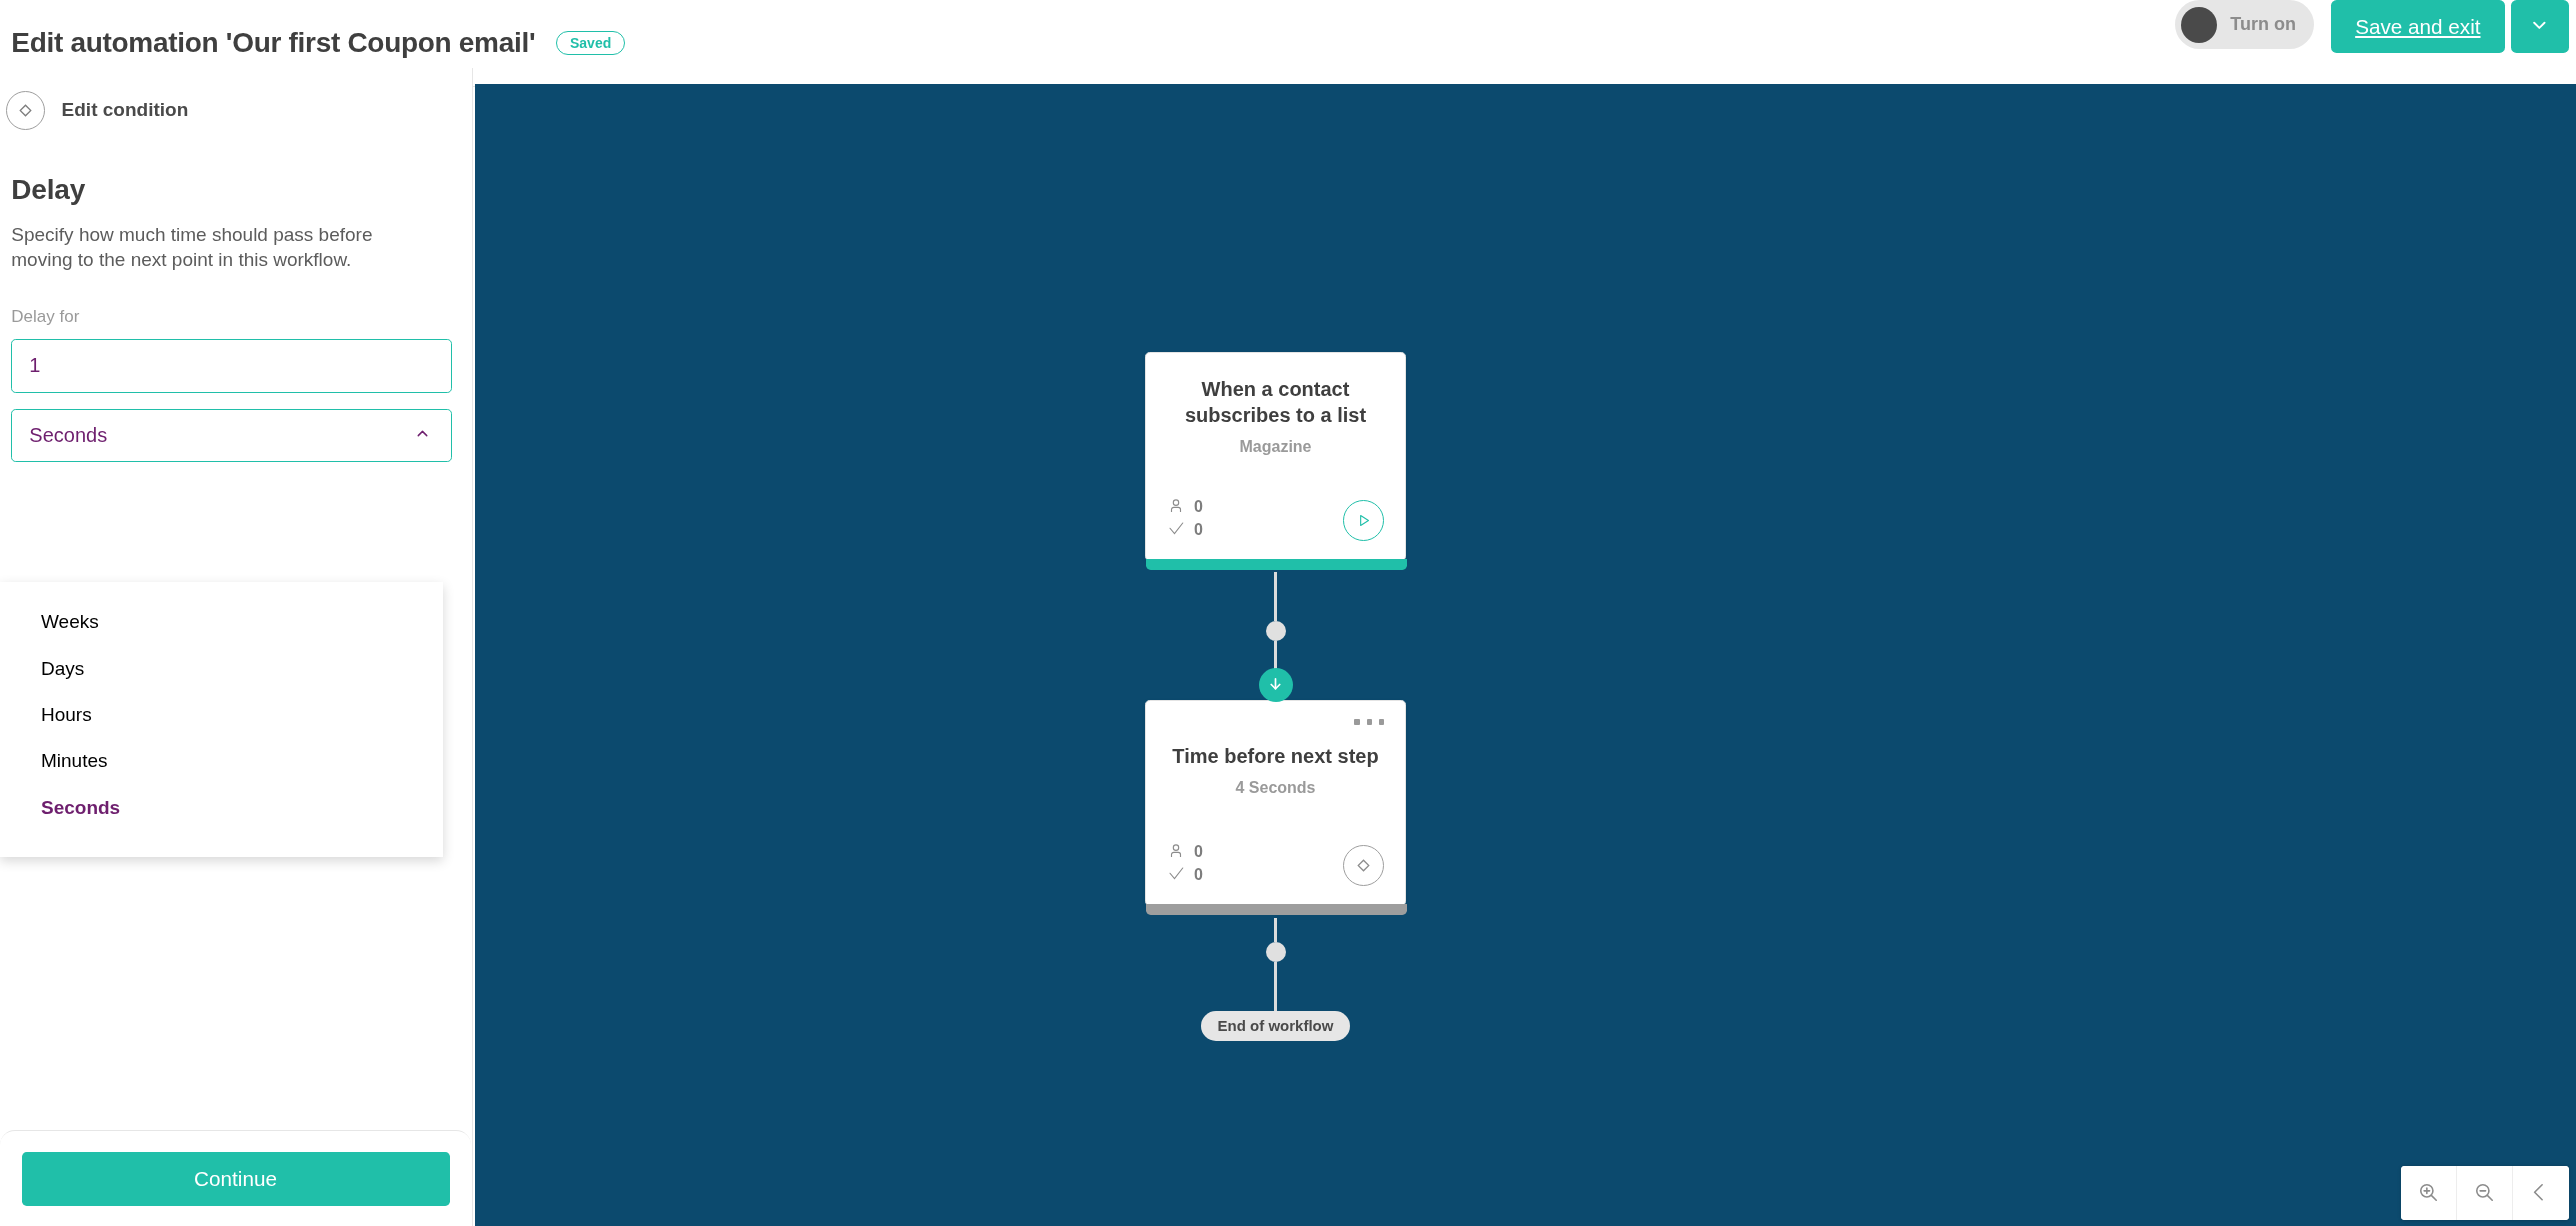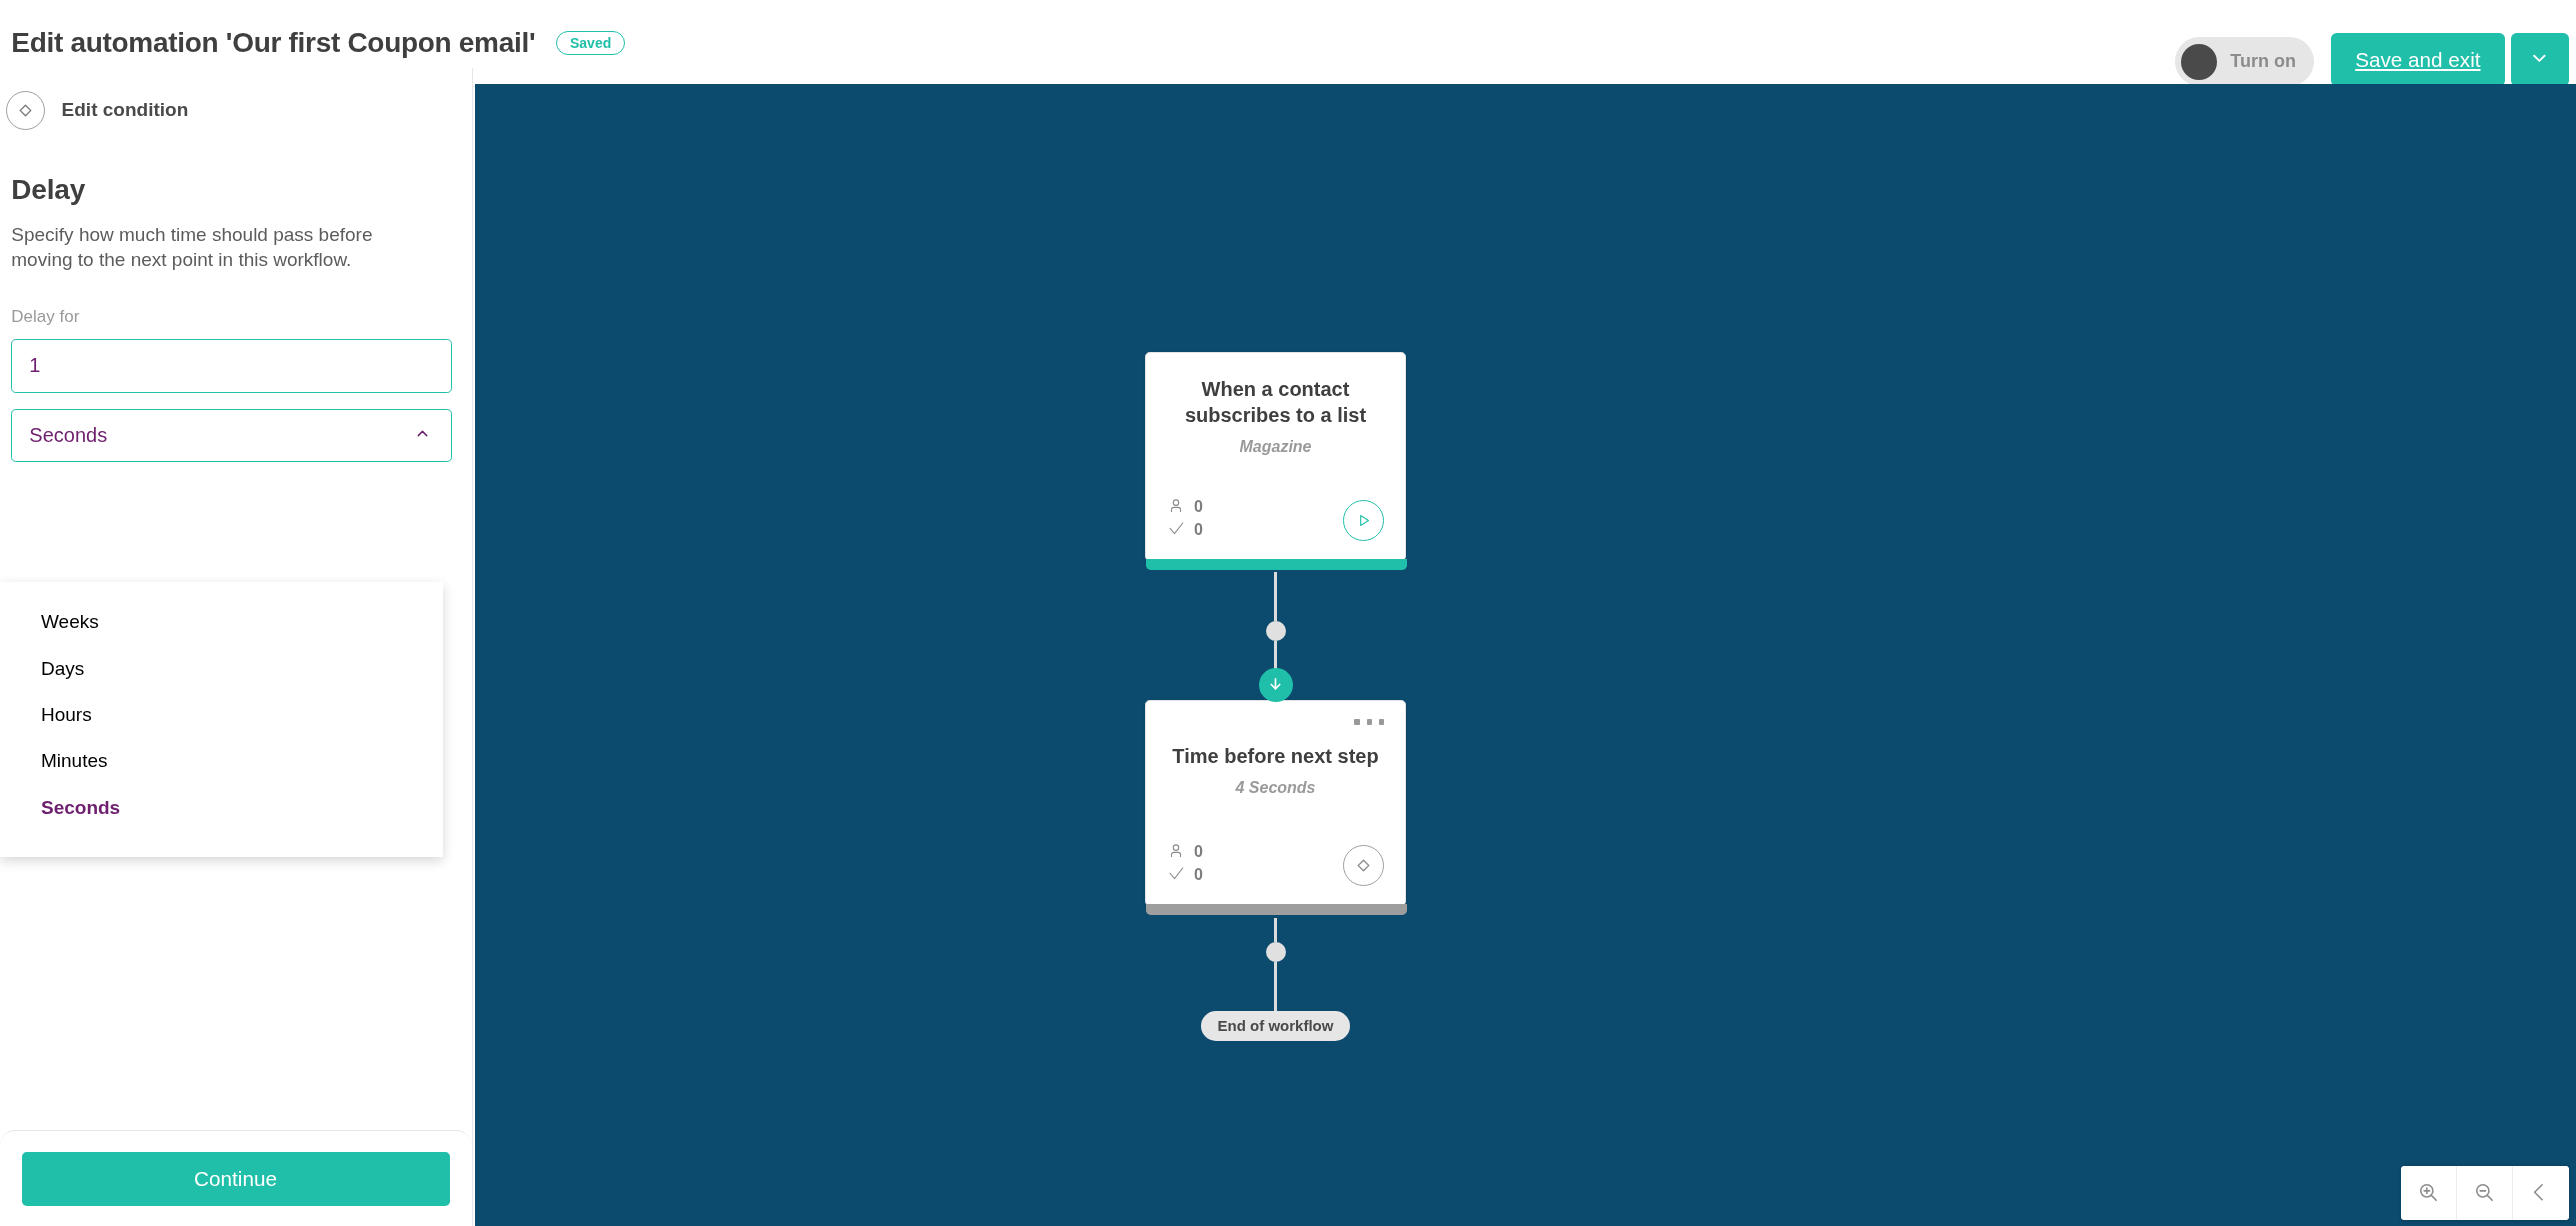--- a/index.html
+++ b/index.html
@@ -26,21 +26,21 @@
   .saved-badge {
     margin-left: 20.7px;
     border: 1.9px solid #20bfa9;
     color: #20bfa9;
     border-radius: 15px;
     font-size: 14px; font-weight: 700;
     padding: 3.8px 13px 4.7px 13px;
     line-height: 1;
   }
   .topbar-right {
-    margin-left: auto; display: flex; align-items: flex-end; height: 100%;
+    margin-left: auto; display: flex; align-items: flex-start; height: 100%;
   }
   .turnon-toggle {
     display: flex; align-items: center;
     background: #e6e6e6;
     border-radius: 28px;
     height: 49px; width: 139px;
     padding-left: 6.6px;
     margin-right: 17px;
   }
   .toggle-knob {
@@ -178,21 +178,20 @@
   .accent.gray { background: #9e9e9e; }
 
   .node-title {
     font-size: 20px; font-weight: 700; color: #3f3f3f;
     text-align: center; line-height: 1.28;
   }
   .node-sub {
     margin-top: 9.4px;
     font-size: 16px; font-weight: 700; color: #9a9a9a;
     text-align: center;
-    font-style: italic;
   }
   .node-footer {
     margin-top: 41px;
     display: flex; align-items: flex-end; justify-content: space-between;
   }
   .stats { display: flex; flex-direction: column; gap: 1.9px; }
   .stat-row { display: flex; align-items: center; gap: 9.4px; }
   .stat-val { font-size: 16px; font-weight: 700; color: #7d7d7d; }
   .round-btn {
     width: 41px; height: 41px; border-radius: 50%;

